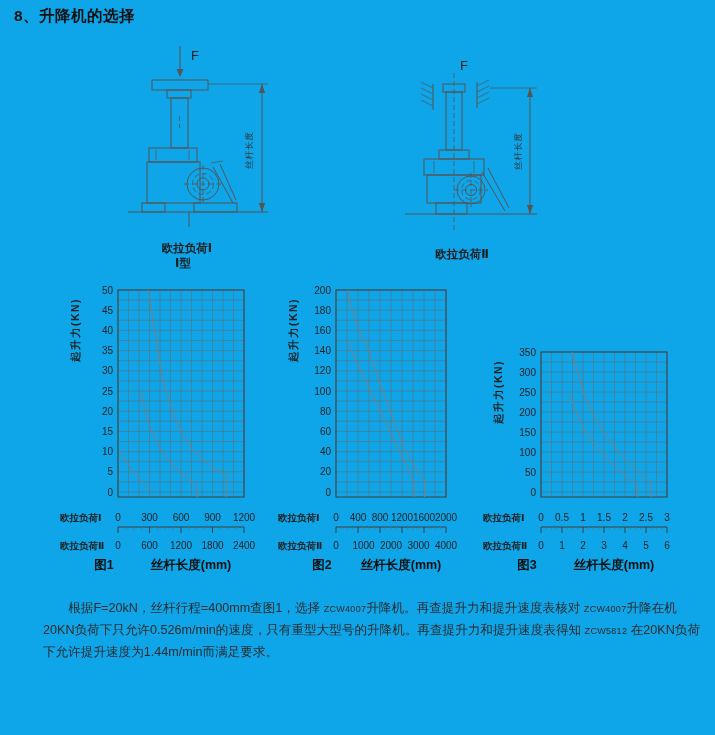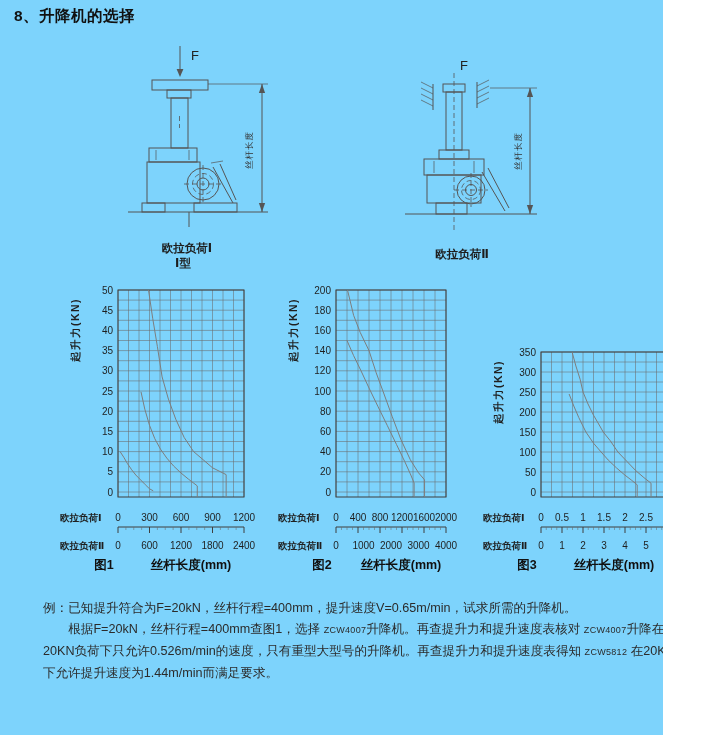--- a/index.html
+++ b/index.html
@@ -1,16 +1,16 @@
 <!DOCTYPE html>
 <html><head>
 <meta charset="utf-8">
 <style>
   html,body{margin:0;padding:0;background:#ffffff;}
-  .page{position:relative;width:663px;height:735px;background:#7dd3fc;overflow:hidden;
+  .page{position:relative;width:715px;height:735px;background:#0ea5e9;overflow:hidden;
         font-family:"Liberation Sans","DejaVu Sans",sans-serif;color:#222;}
   .title{position:absolute;left:14px;top:6px;margin:0;font-size:15.5px;font-weight:bold;
          letter-spacing:.5px;color:#111;}
   svg{position:absolute;overflow:visible;}
   svg text{font-family:"Liberation Sans","DejaVu Sans",sans-serif;}
   
   .diag line,.diag rect,.diag circle,.diag polyline,.diag path{stroke:#555;fill:none;stroke-width:1;}
   .diag .thin{stroke-width:.7;}
   .diag .dash{stroke-dasharray:5 3;stroke-width:.8;}
   .diag .fill{fill:#555;stroke:none;}
@@ -381,17 +381,16 @@
       <line x1="163" y1="244" x2="163" y2="250" class="frame"></line>
       <line x1="168.25" y1="244" x2="168.25" y2="247" class="grid"></line>
       <line x1="173.5" y1="244" x2="173.5" y2="247" class="grid"></line>
       <line x1="178.75" y1="244" x2="178.75" y2="247" class="grid"></line>
       <line x1="184" y1="244" x2="184" y2="250" class="frame"></line>
       <text x="44" y="286" text-anchor="middle" class="cap">图3</text>
       <text x="131" y="286" text-anchor="middle" class="cap">丝杆长度(mm)</text>
     </svg>
 
   <div class="text">
-    <p><span>例：已知提升符合为F=20kN，丝杆行程=400mm，提升速度V=0.65m/min，试求所需的升降机。</span></p>
     <p class="indent"><span>根据F=20kN，丝杆行程=400mm查图1，选择 </span><span class="model">ZCW4007</span><span>升降机。再查提升力和提升速度表核对 </span><span class="model">ZCW4007</span><span>升降在机20KN负荷下只允许0.526m/min的速度，只有重型大型号的升降机。再查提升力和提升速度表得知 </span><span class="model">ZCW5812</span><span> 在20KN负荷下允许提升速度为1.44m/min而满足要求。</span></p>
   </div>
 
 </div>
 
 </body></html>

